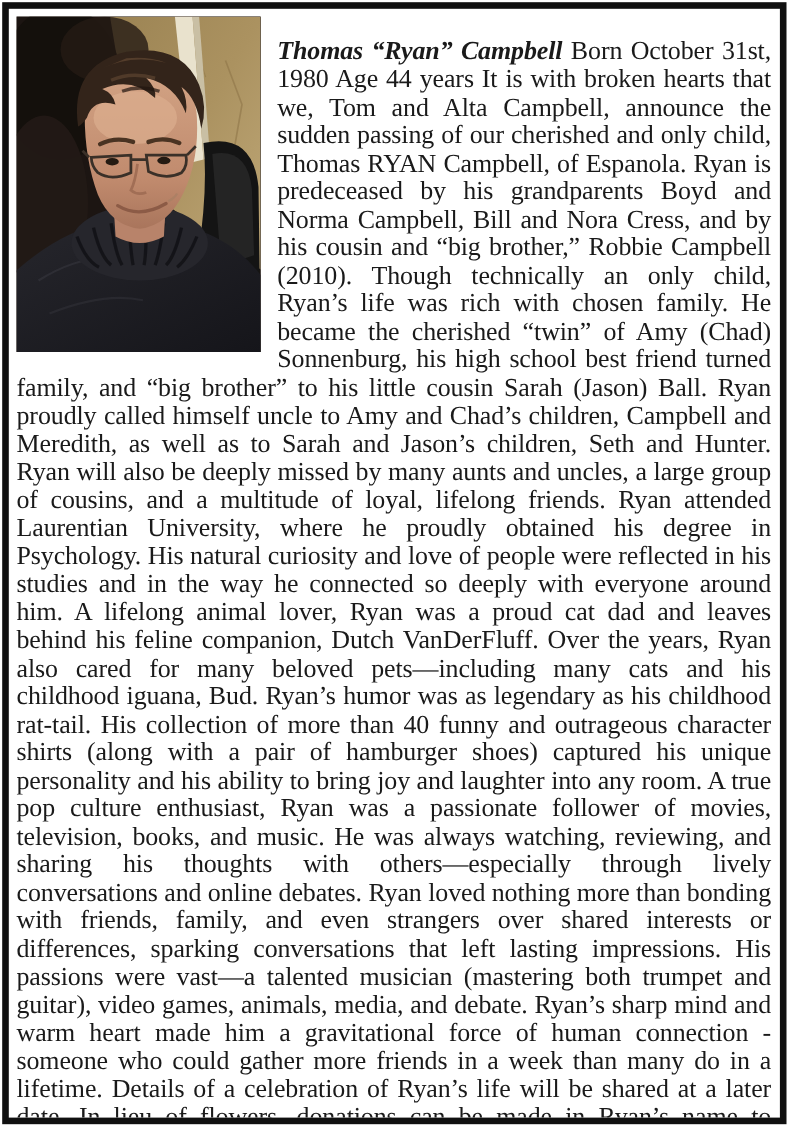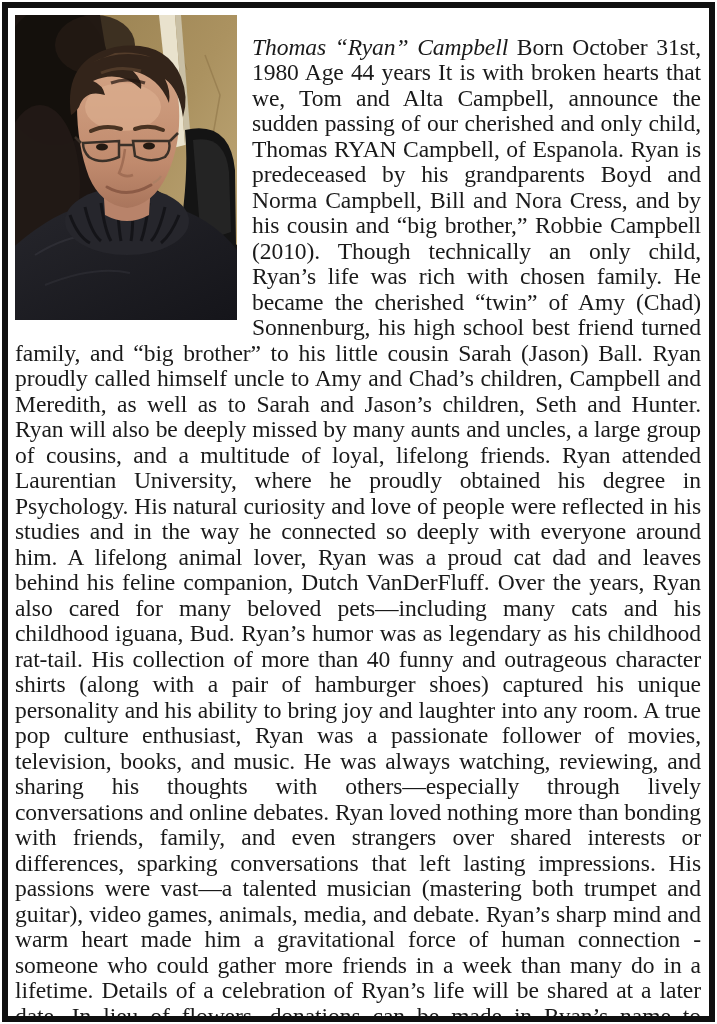--- a/index.html
+++ b/index.html
@@ -35,21 +35,21 @@
     overflow: hidden;
   }
   .photo-wrap svg { display: block; }
   .obit-text {
     font-size: 23.6px;
     line-height: 25.5px;
     text-align: justify;
     letter-spacing: -0.1px;
   }
   .obit-name {
-    font-weight: normal;
+    font-weight: bold;
     font-style: italic;
   }
 </style>
 </head>
 <body>
 
 <div class="page">
   <div class="frame">
 
     <div class="photo-wrap">

